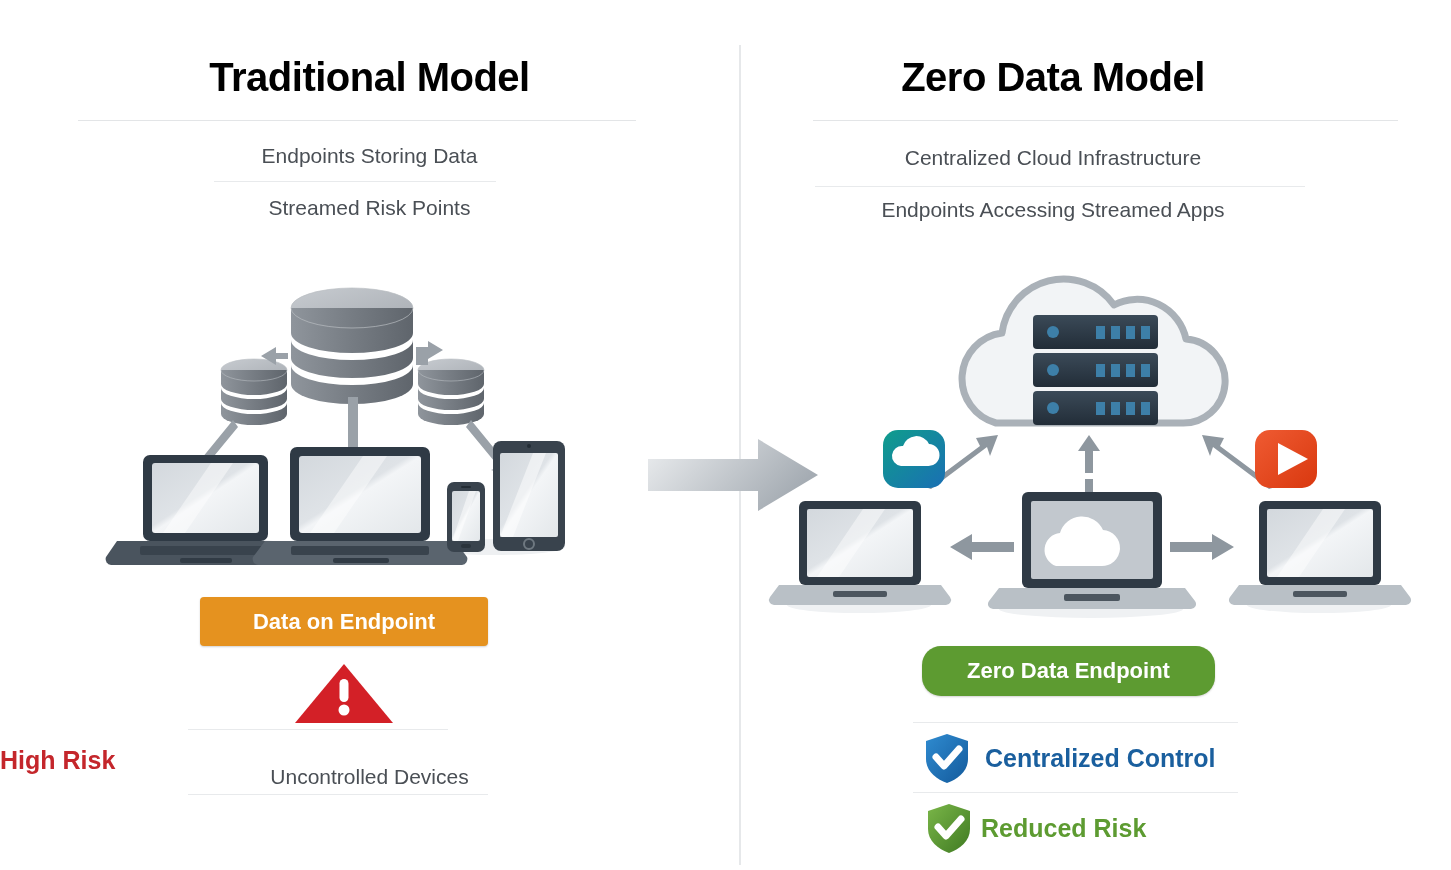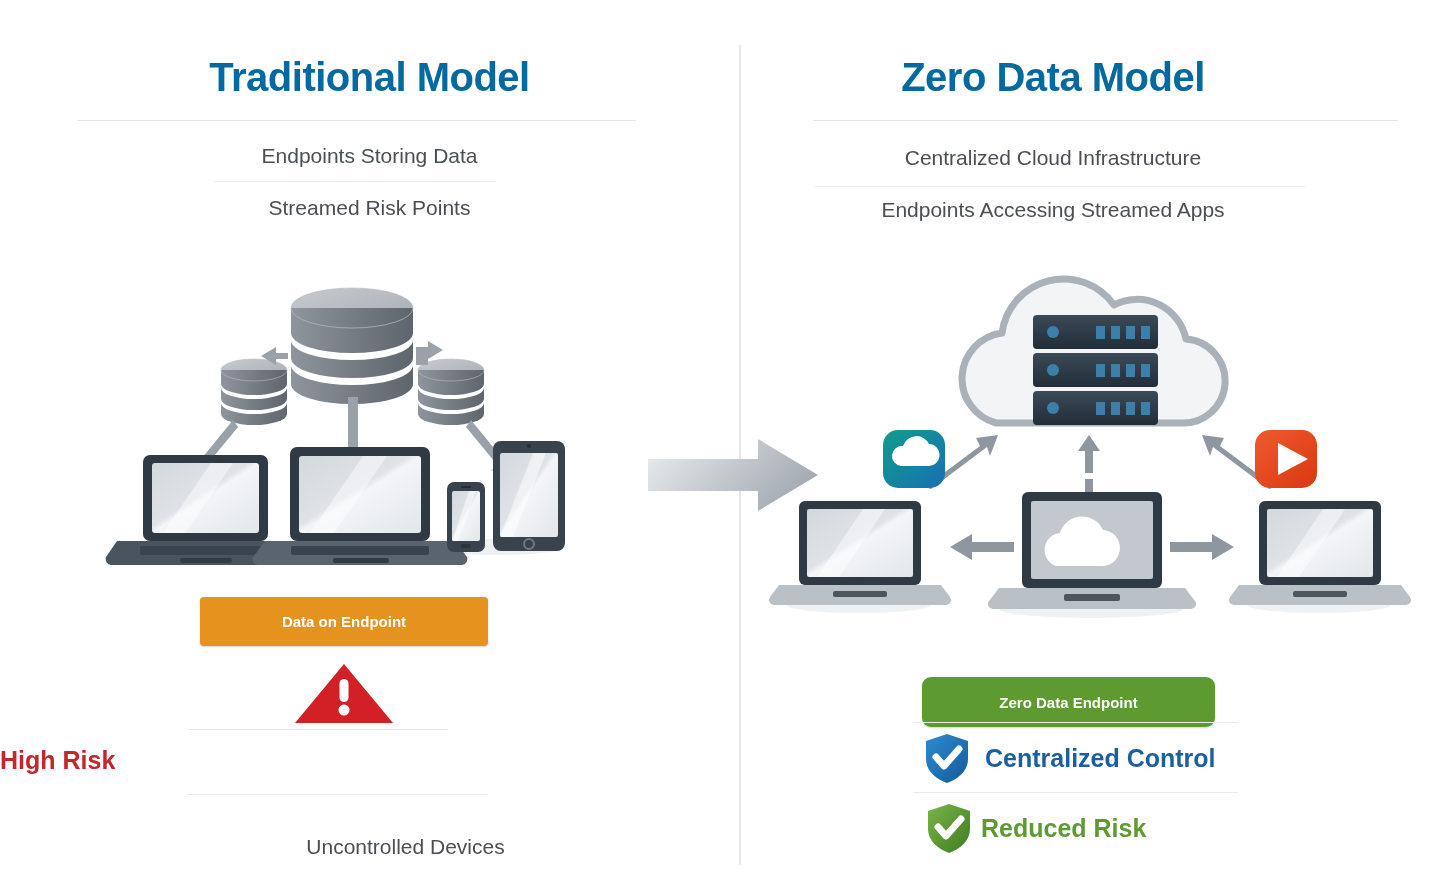--- a/index.html
+++ b/index.html
@@ -16,40 +16,40 @@
     background:#e6e8ea;
   }
 
   
   .panel{position:absolute;top:0;height:870px;}
   .panel-left{left:0;width:739px;}
   .panel-right{left:741px;width:624px;}
 
   .title{
     position:absolute;width:100%;text-align:center;
-    font-size:40px;font-weight:bold;color:#0369a1;
+    font-size:40px;font-weight:bold;color:#000000;
     letter-spacing:-0.5px;
   }
   .title-rule{
     position:absolute;height:1px;background:#e3e5e7;
   }
   .subline{
     position:absolute;width:100%;text-align:center;
     font-size:21px;color:#4a4f55;
   }
   .sub-rule{position:absolute;height:1px;background:#e8eaec;}
 
   
   .badge{
     position:absolute;display:flex;align-items:center;justify-content:center;
-    color:#ffffff;font-weight:bold;font-size:15px;
+    color:#ffffff;font-weight:bold;font-size:22px;
     box-shadow:0 1px 2px rgba(0,0,0,.18);
   }
   .badge-orange{background:#e5921f;border-radius:4px;}
-  .badge-green{background:#5d9b31;border-radius:9px;margin-top:31px;}
+  .badge-green{background:#5d9b31;border-radius:19px;}
 
   .risk-label{
     position:absolute;width:100%;text-align:left;
     font-size:25px;font-weight:bold;color:#c4262b;
   }
   .foot-label{
     position:absolute;width:100%;text-align:center;
     font-size:21px;color:#4a4f55;
   }
 
@@ -181,21 +181,21 @@
       <svg width="100" height="62" viewBox="0 0 100 62">
         <path d="M50 1 L99 60 H1 Z" fill="#d32027"></path>
         <rect x="45.5" y="16" width="9" height="23" rx="4.5" fill="#ffffff"></rect>
         <circle cx="50" cy="47" r="5.5" fill="#ffffff"></circle>
       </svg>
     </div>
 
     <div class="sub-rule" style="left:188px;top:729px;width:260px;"></div>
     <div class="risk-label" style="top:746px;">High Risk</div>
     <div class="sub-rule" style="left:188px;top:794px;width:300px;"></div>
-    <div class="foot-label" style="top:835px;margin-left:36px;">Uncontrolled Devices</div>
+    <div class="foot-label" style="top:765px;">Uncontrolled Devices</div>
   </div>
 
   <div class="art" style="left:648px;top:437px;">
     <svg width="172" height="76" viewBox="0 0 172 76">
       <defs>
         <linearGradient id="transGrad" x1="0" y1="0" x2="1" y2="0.4">
           <stop offset="0" stop-color="#eceef0"></stop>
             <stop offset="1" stop-color="#a5acb3"></stop>
         </linearGradient>
       </defs>

